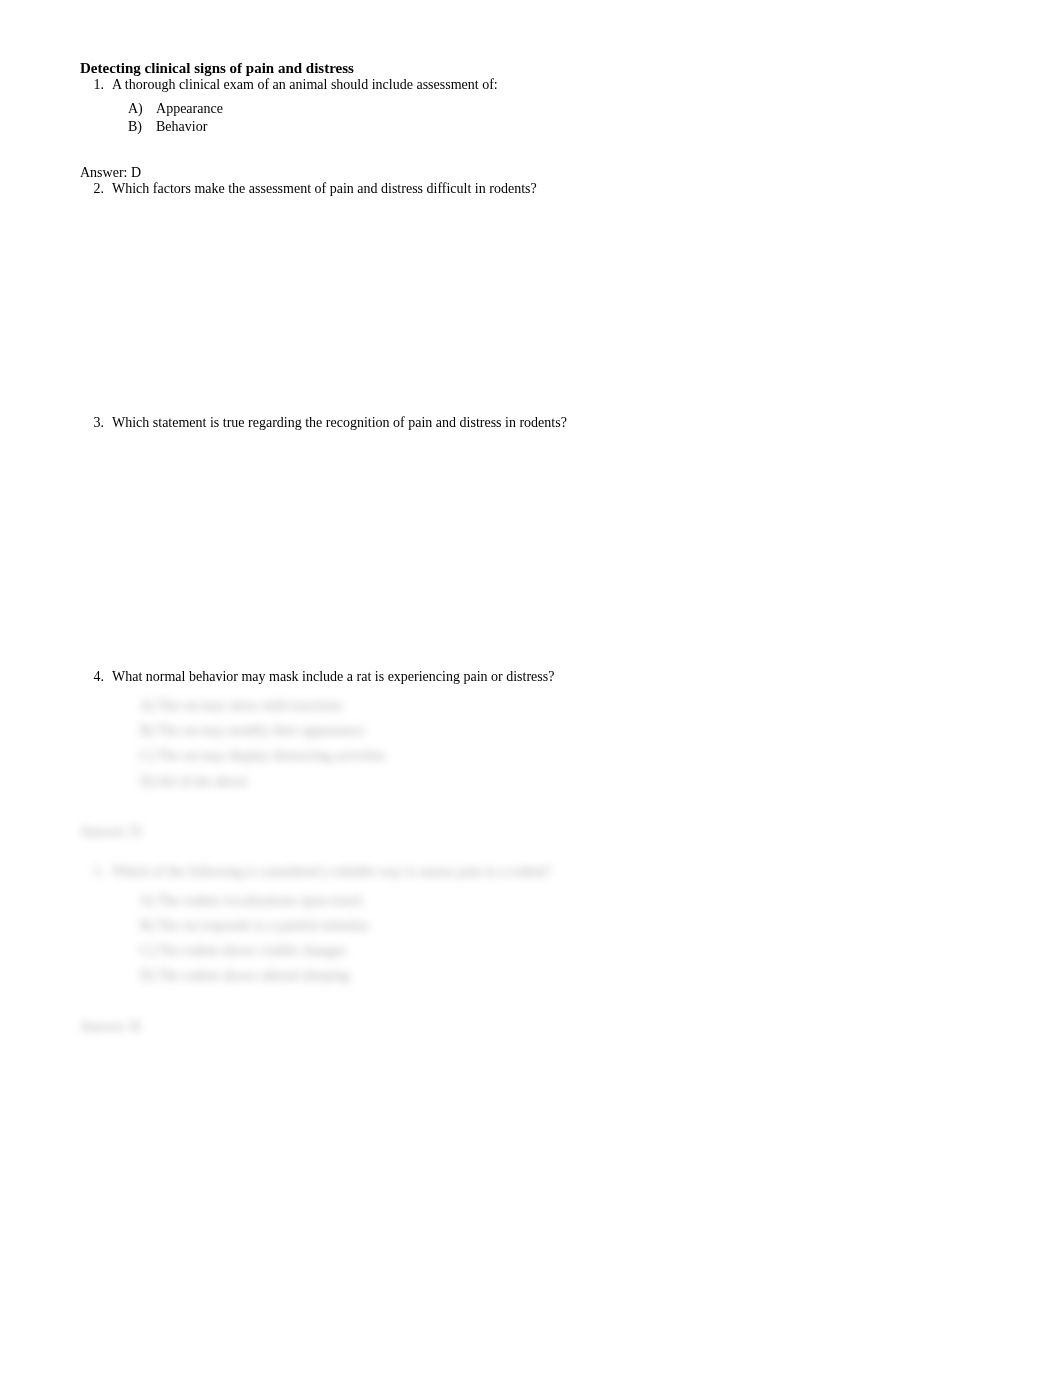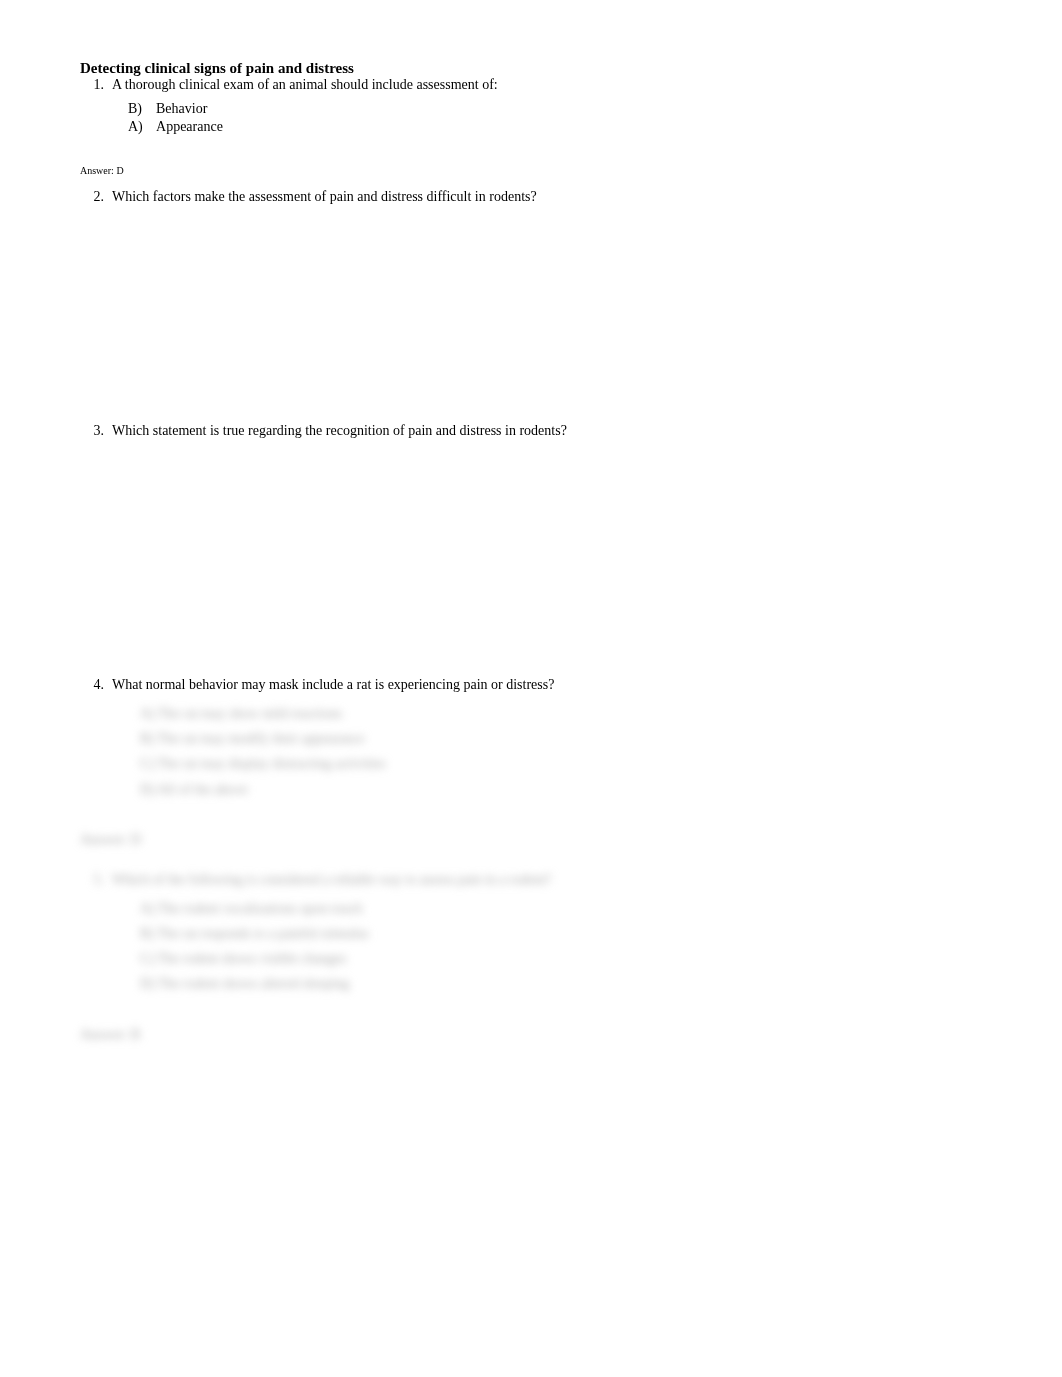--- a/index.html
+++ b/index.html
@@ -48,22 +48,22 @@
       margin-top: 4px;
     }
 
     .options-list li {
       margin-bottom: 2px;
     }
 
     .answer-line {
       margin-left: 0px;
       margin-top: 6px;
-      margin-bottom: 13px;
-      font-size: 10px;
+      margin-bottom: 0;
+      font-size: 14px;
     }
 
     .question-space-large {
       height: 180px;
     }
 
     .blurred-block {
       filter: blur(4px);
       color: #aaa;
       margin-left: 60px;
@@ -85,28 +85,28 @@
 
   <div class="page-title">Detecting clinical signs of pain and distress</div>
 
   <div class="question-block">
     <div class="question-text">
       <span class="question-number">1.</span>
       <span class="question-body">A thorough clinical exam of an animal should include assessment of:</span>
     </div>
     <ul class="options-list">
       <li>
+        <span>A)</span>
+        &nbsp;&nbsp;
+        <span>Appearance</span>
+      </li>
+      <li>
         <span>B)</span>
         &nbsp;&nbsp;
         <span>Behavior</span>
-      </li>
-      <li>
-        <span>A)</span>
-        &nbsp;&nbsp;
-        <span>Appearance</span>
       </li>
     </ul>
   </div>
 
   <div class="answer-line">Answer: D</div>
 
   <div class="question-block">
     <div class="question-text">
       <span class="question-number">2.</span>
       <span class="question-body">Which factors make the assessment of pain and distress difficult in rodents?</span>

